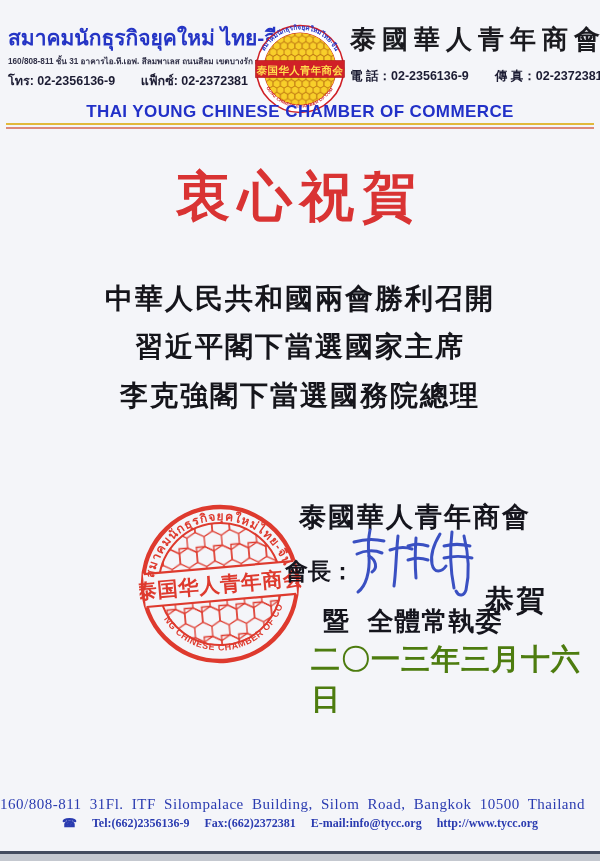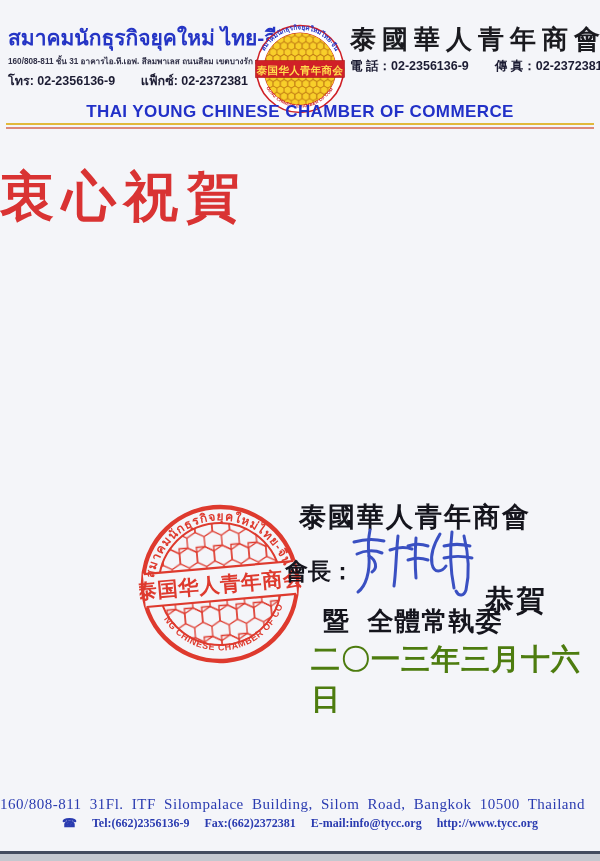--- a/index.html
+++ b/index.html
@@ -11,27 +11,27 @@
   
   .thai-block{position:absolute; left:8px; top:24px; width:240px;}
   .thai-org{font-size:21px; font-weight:bold; color:#2535c5; line-height:1.3; white-space:nowrap;}
   .thai-addr{font-size:8.2px; color:#33334a; margin-top:4px; white-space:nowrap; font-weight:bold;}
   .thai-telfax{display:flex; justify-content:space-between; margin-top:3px; font-size:12.5px; font-weight:bold; color:#1c1c33;gap:20px;}
   .logo-wrap{position:absolute; left:255px; top:24px; width:90px; height:90px;}
   .cn-block{position:absolute; left:350px; top:24px; width:246px;}
   .cn-callig-row{display:flex; align-items:flex-start;}
   .cn-callig{font-family:"Liberation Serif","DejaVu Serif",serif; font-size:26px; font-weight:600; letter-spacing:6px; color:#1a1a1f; white-space:nowrap; line-height:1.2;}
   .cn-addr{font-size:9px; color:#222233; margin-top:4px; white-space:nowrap; font-weight:bold;}
-  .cn-telfax{display:flex; gap:26px; margin-top:3px; font-size:12.5px; font-weight:bold; color:#1c1c33; white-space:nowrap;}
+  .cn-telfax{display:flex; gap:26px; margin-top:13px; font-size:12.5px; font-weight:bold; color:#1c1c33; white-space:nowrap;}
   .eng-name{position:absolute; left:0; top:102px; width:100%; text-align:center; font-size:17px; font-weight:bold; color:#2130c8; letter-spacing:0.4px;}
   .rule-gold{position:absolute; left:6px; right:6px; top:123px; height:2px; background:#e2b93b;}
   .rule-salmon{position:absolute; left:6px; right:6px; top:126.5px; height:2px; background:#dc8a7a;}
   
   .big-title{
-    position:absolute; left:0; top:170px; width:100%; text-align:left;
+    position:absolute; left:0; top:170px; width:100%; text-align:center;
     font-family:"Liberation Serif","DejaVu Serif",serif;
     font-size:54px; font-weight:bold; color:#d93333; letter-spacing:8px; line-height:1;
   }
   .body-lines{position:absolute; left:0; top:284px; width:100%; text-align:center;}
   .body-line{
     font-family:"Liberation Serif","DejaVu Serif",serif;
     font-size:28px; font-weight:bold; color:#15151b; letter-spacing:2px;
     margin-bottom:19px; line-height:1.05;
   }
   
@@ -102,20 +102,25 @@
       <span>傳 真：02-2372381</span>
     </div>
   </div>
 
   <div class="eng-name">THAI YOUNG CHINESE CHAMBER OF COMMERCE</div>
   <div class="rule-gold"></div>
   <div class="rule-salmon"></div>
 
   <div class="big-title">衷心祝賀</div>
 
+  <div class="body-lines">
+    <div class="body-line">中華人民共和國兩會勝利召開</div>
+    <div class="body-line">習近平閣下當選國家主席</div>
+    <div class="body-line">李克強閣下當選國務院總理</div>
+  </div>
 
   <div class="stamp-wrap">
     <svg width="162" height="162" viewBox="0 0 162 162">
       <defs>
         <pattern id="honeyStamp" width="17.32" height="30" patternUnits="userSpaceOnUse">
           <g fill="none" stroke="#de3a2e" stroke-width="1.3">
             <path d="M8.66 -2.5 L17.32 2.5 L17.32 12.5 L8.66 17.5 L0 12.5 L0 2.5 Z"></path>
             <path d="M0 12.5 L8.66 17.5 L8.66 27.5 L0 32.5 L-8.66 27.5 L-8.66 12.5 Z"></path>
             <path d="M17.32 12.5 L25.98 17.5 L25.98 27.5 L17.32 32.5 L8.66 27.5 L8.66 12.5 Z"></path>
           </g>

